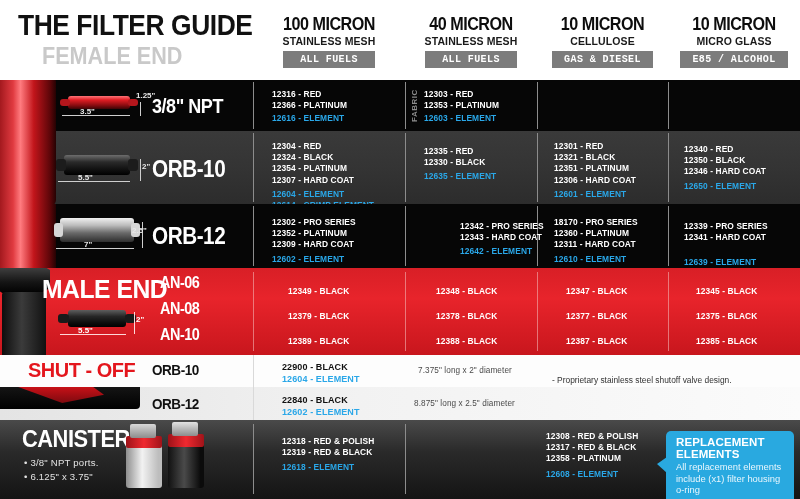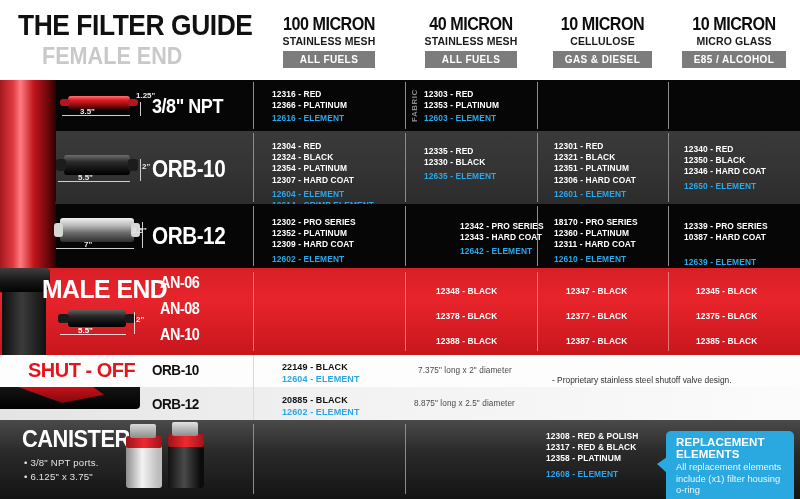--- a/index.html
+++ b/index.html
@@ -15,21 +15,21 @@
   .subtitle { position:absolute; left:42px; top:42px; font-size:24px; font-weight:bold;
               letter-spacing:0px; color:#c9c9c9; transform:scaleX(0.9); transform-origin:left center; }
 
   .colhead { position:absolute; top:14px; text-align:center; }
   .colhead .micron { font-size:19px; font-weight:bold; color:#0d0d0d; letter-spacing:-0.6px;
                      transform:scaleX(0.85); transform-origin:center; line-height:20px; }
   .colhead .mat { font-size:10.5px; font-weight:bold; color:#1a1a1a; letter-spacing:0.1px;
                   margin-top:1px; line-height:12px; }
   .colhead .fuel { display:inline-block; margin-top:4px; background:#7c7c7c; color:#fff;
                    font-size:10px; font-weight:bold; letter-spacing:0.4px;
-                   padding:3px 12px 3px 12px; min-width:92px; }
+                   padding:3px 12px 3px 12px; min-width:92px;font-family:Liberation Mono, monospace; }
 
   
   .body { position:absolute; left:0; top:80px; width:800px; height:419px; }
 
   .sect { position:absolute; left:0; width:800px; overflow:hidden; }
 
   
   .dark-a { background:#060606; }
   .dark-b { background:linear-gradient(180deg,#3a3a3a 0%,#343434 50%,#2c2c2c 100%); }
   .dark-c { background:#060606; }
@@ -241,21 +241,21 @@
         <div class="el" style="margin-top:3px;">12642 - ELEMENT</div>
       </div>
       <div class="codes" style="left:554px; top:13px;">
         <div>18170 - PRO SERIES</div>
         <div>12360 - PLATINUM</div>
         <div>12311 - HARD COAT</div>
         <div class="el" style="margin-top:3px;">12610 - ELEMENT</div>
       </div>
       <div class="codes" style="left:684px; top:17px;">
         <div>12339 - PRO SERIES</div>
-        <div>10387 - HARD COAT</div>
+        <div>12341 - HARD COAT</div>
         <div class="el" style="margin-top:14px;">12639 - ELEMENT</div>
       </div>
     </div>
 
     <div class="sect red" style="top:188px; height:87px;">
       <div class="leftimg" style="width:72px;">
         <div style="position:absolute; left:-6px; top:-4px; width:56px; height:30px;
                     background:linear-gradient(180deg,#4a4a4a,#151515 60%,#000);
                     clip-path:polygon(0 20%,18% 0,82% 0,100% 20%,100% 80%,82% 100%,18% 100%,0 80%);"></div>
         <div style="position:absolute; left:2px; top:24px; width:44px; height:66px;
@@ -275,20 +275,26 @@
 
       <div class="sizelbl" style="left:160px; top:6px; font-size:16px; color:#fff;">AN-06</div>
       <div class="sizelbl" style="left:160px; top:32px; font-size:16px; color:#fff;">AN-08</div>
       <div class="sizelbl" style="left:160px; top:58px; font-size:16px; color:#fff;">AN-10</div>
 
       <div class="vdiv red" style="left:253px; top:4px; height:79px;"></div>
       <div class="vdiv red" style="left:405px; top:4px; height:79px;"></div>
       <div class="vdiv red" style="left:537px; top:4px; height:79px;"></div>
       <div class="vdiv red" style="left:668px; top:4px; height:79px;"></div>
 
+      <div class="codes" style="left:288px; top:11px; line-height:25px;">
+        <div>12349 - BLACK</div>
+        <div>12379 - BLACK</div>
+        <div>12389 - BLACK</div>
+        <div class="el">12604 - ELEMENT</div>
+      </div>
       <div class="codes" style="left:436px; top:11px; line-height:25px;">
         <div>12348 - BLACK</div>
         <div>12378 - BLACK</div>
         <div>12388 - BLACK</div>
         <div class="el">12635 - ELEMENT</div>
       </div>
       <div class="codes" style="left:566px; top:11px; line-height:25px;">
         <div>12347 - BLACK</div>
         <div>12377 - BLACK</div>
         <div>12387 - BLACK</div>
@@ -300,42 +306,42 @@
         <div>12385 - BLACK</div>
         <div class="el">12650 - ELEMENT</div>
       </div>
     </div>
 
     <div class="sect white-a" style="top:275px; height:32px;">
       <div class="biglbl redtxt" style="left:28px; top:3px; font-size:21px;">SHUT - OFF</div>
       <div class="sizelbl dk" style="left:152px; top:6px; font-size:15px;">ORB-10</div>
       <div class="vdiv light" style="left:253px; top:0; height:32px;"></div>
       <div class="codes dkTxt" style="left:282px; top:6px; font-size:9px; line-height:12px;">
-        <div>22149 - BLACK</div>
+        <div>22900 - BLACK</div>
         <div class="el">12604 - ELEMENT</div>
       </div>
       <div class="mini" style="left:418px; top:11px;">7.375" long x 2" diameter</div>
       <div class="feat-h" style="left:546px; top:6px;">Features</div>
       <div class="feat-l" style="left:552px; top:19px;">
         <div>- Proprietary stainless steel shutoff valve design.</div>
         <div>- 10 micron stainless steel filter element.</div>
 
       </div>
     </div>
 
     <div class="sect white-b" style="top:307px; height:33px;">
       <div style="position:absolute; left:-10px; top:-26px; width:150px; height:48px;
                   background:linear-gradient(180deg,#3c3c3c,#121212 60%,#000); border-radius:4px;"></div>
       <div style="position:absolute; left:-6px; top:-30px; width:110px; height:46px;
                   background:linear-gradient(180deg,#ff4b50,#d21219 60%,#7e0a0f);
                   clip-path:polygon(0 0,72% 34%,100% 82%,62% 100%,0 46%);"></div>
       <div class="sizelbl dk" style="left:152px; top:8px; font-size:15px;">ORB-12</div>
       <div class="vdiv light" style="left:253px; top:0; height:33px;"></div>
       <div class="codes dkTxt" style="left:282px; top:7px; font-size:9px; line-height:12px;">
-        <div>20885 - BLACK</div>
+        <div>22840 - BLACK</div>
         <div class="el">12602 - ELEMENT</div>
       </div>
       <div class="mini" style="left:414px; top:12px;">8.875" long x 2.5" diameter</div>
     </div>
 
     <div class="sect canister" style="top:340px; height:79px;">
       <div class="biglbl dk" style="left:22px; top:6px; font-size:23px;">CANISTER</div>
       <div class="bullets" style="left:24px; top:36px;">
         <div>• 3/8" NPT ports.</div>
         <div>• 6.125" x 3.75"</div>
@@ -351,20 +357,25 @@
       <div style="position:absolute; left:168px; top:22px; width:36px; height:46px;
                   background:linear-gradient(90deg,#111,#4a4a4a 45%,#0b0b0b 90%); border-radius:3px;"></div>
       <div style="position:absolute; left:168px; top:14px; width:36px; height:13px;
                   background:linear-gradient(90deg,#9d1218,#ef2930 50%,#a01319); border-radius:2px;"></div>
       <div style="position:absolute; left:172px; top:2px; width:26px; height:14px;
                   background:linear-gradient(180deg,#e2e2e2,#8c8c8c); border-radius:2px;"></div>
 
       <div class="vdiv" style="left:253px; top:4px; height:70px;"></div>
       <div class="vdiv" style="left:405px; top:4px; height:70px;"></div>
 
+      <div class="codes" style="left:282px; top:16px;">
+        <div>12318 - RED &amp; POLISH</div>
+        <div>12319 - RED &amp; BLACK</div>
+        <div class="el" style="margin-top:4px;">12618 - ELEMENT</div>
+      </div>
 
       <div class="codes" style="left:546px; top:11px;">
         <div>12308 - RED &amp; POLISH</div>
         <div>12317 - RED &amp; BLACK</div>
         <div>12358 - PLATINUM</div>
         <div class="el" style="margin-top:4px;">12608 - ELEMENT</div>
       </div>
 
       <div class="callout" style="left:666px; top:11px; width:128px;">
         <div class="tail"></div>

